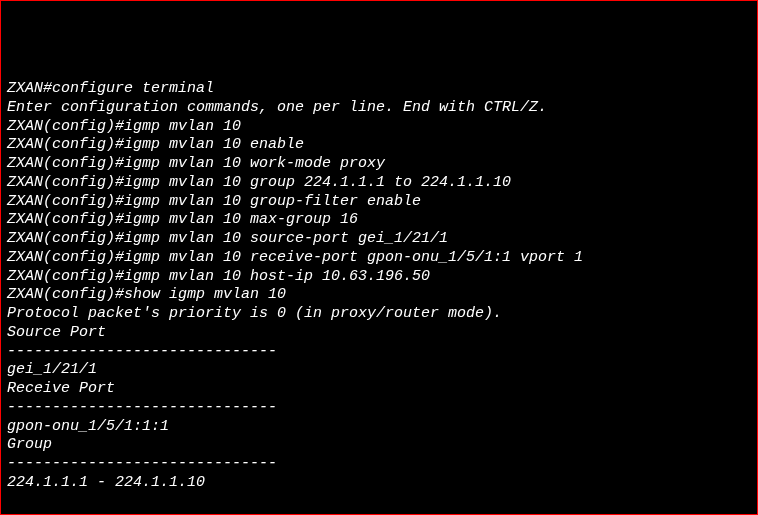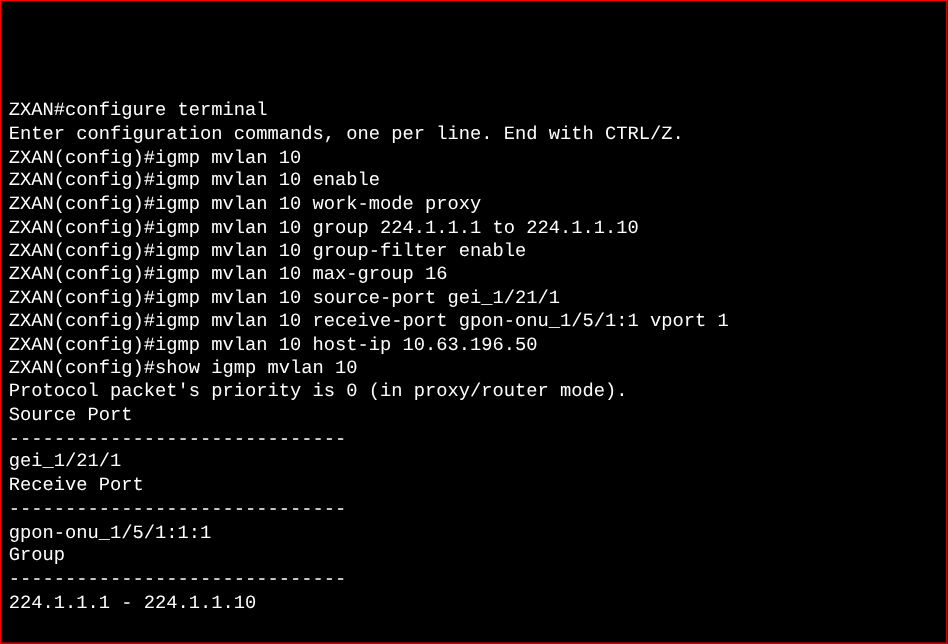--- a/index.html
+++ b/index.html
@@ -15,20 +15,21 @@
       font-family: "Courier New", monospace;
       font-size: 15px;
       color: #fff;
       padding: 4px 6px;
       line-height: 1.25;
       overflow: hidden;
       white-space: pre;
     }
     .line {
       display: block;
+      font-style: italic;
     }
   </style>
 </head>
 <body>
 
 
 
 <div><span class="line">ZXAN#configure terminal</span><span class="line">Enter configuration commands, one per line. End with CTRL/Z.</span><span class="line">ZXAN(config)#igmp mvlan 10</span><span class="line">ZXAN(config)#igmp mvlan 10 enable</span><span class="line">ZXAN(config)#igmp mvlan 10 work-mode proxy</span><span class="line">ZXAN(config)#igmp mvlan 10 group 224.1.1.1 to 224.1.1.10</span><span class="line">ZXAN(config)#igmp mvlan 10 group-filter enable</span><span class="line">ZXAN(config)#igmp mvlan 10 max-group 16</span><span class="line">ZXAN(config)#igmp mvlan 10 source-port gei_1/21/1</span><span class="line">ZXAN(config)#igmp mvlan 10 receive-port gpon-onu_1/5/1:1 vport 1</span><span class="line">ZXAN(config)#igmp mvlan 10 host-ip 10.63.196.50</span><span class="line">ZXAN(config)#show igmp mvlan 10</span><span class="line">Protocol packet's priority is 0 (in proxy/router mode).</span><span class="line">Source Port</span><span class="line">------------------------------</span><span class="line">gei_1/21/1</span><span class="line"></span><span class="line">Receive Port</span><span class="line">------------------------------</span><span class="line">gpon-onu_1/5/1:1:1</span><span class="line"></span><span class="line">Group</span><span class="line">------------------------------</span><span class="line">224.1.1.1 - 224.1.1.10</span><span class="line"></span></div>
 
 

